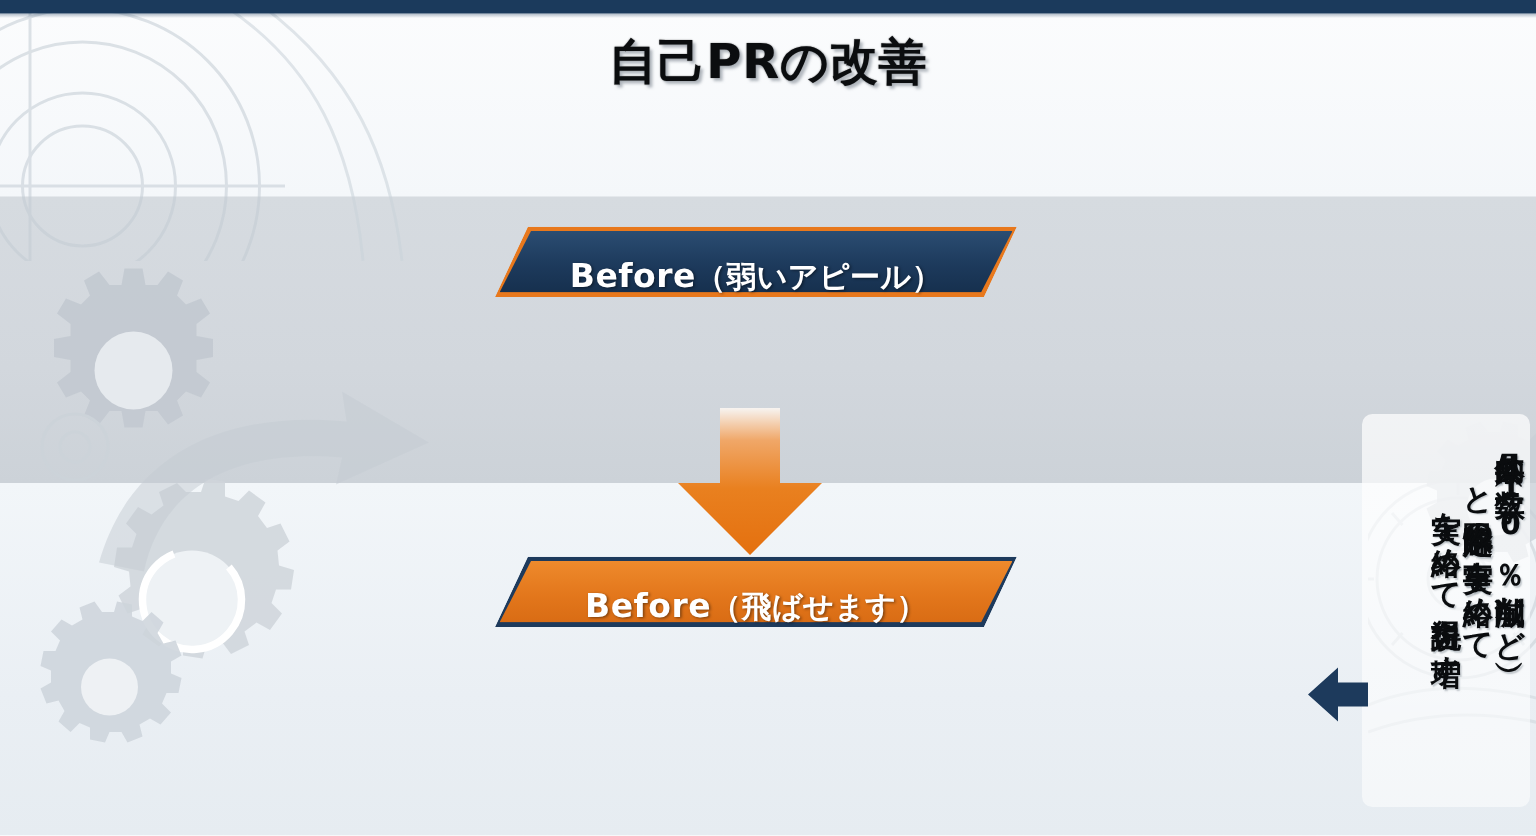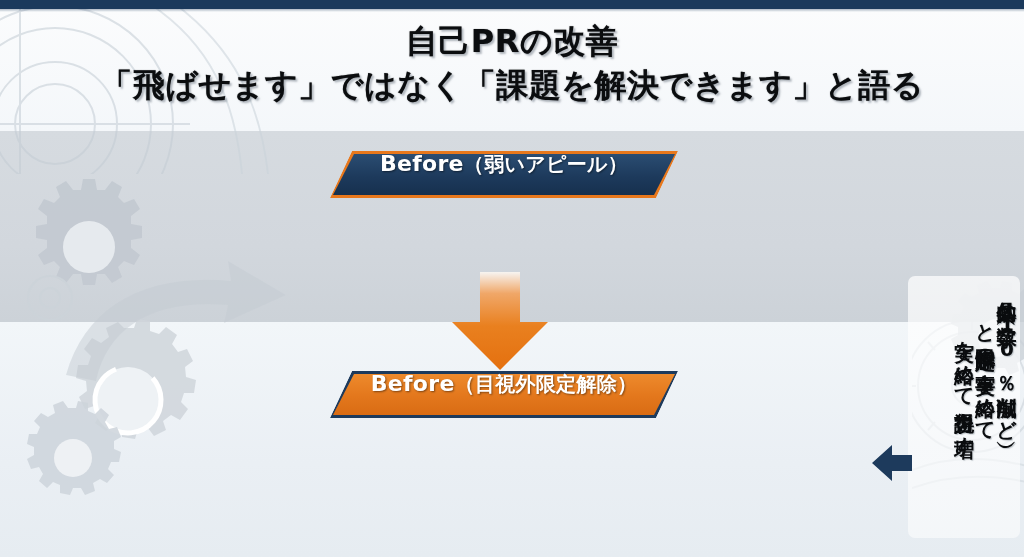--- a/index.html
+++ b/index.html
@@ -86,21 +86,21 @@
   #after-box{
     left:107px; top:398px; width:770px; height:143px;
     border:4px solid #e8781c;
     box-shadow:0 0 16px 5px rgba(240,150,70,.38), 0 4px 7px rgba(150,90,30,.22);
   }
 
   
   .ribbon{
     position:absolute;
     height:47px;
-    display:flex; align-items:flex-start; justify-content:center;
+    display:flex; align-items:flex-end; justify-content:center;
     z-index:7;
     clip-path:polygon(22px 0, 100% 0, calc(100% - 22px) 100%, 0 100%);
   }
   .ribbon-inner{
     position:absolute; inset:0;
     clip-path:polygon(22px 0, 100% 0, calc(100% - 22px) 100%, 0 100%);
   }
   .ribbon-label{
     position:relative; z-index:2;
     color:#ffffff; font-weight:700; font-size:22px;
@@ -272,21 +272,20 @@
       </g>
       <circle cx="53" cy="58" r="19" fill="#e7ebef"></circle>
     </svg>
   </div>
 
   <div class="top-bar"></div>
   <div class="top-bar-shadow"></div>
 
   <div class="title-wrap">
     <div class="title-line l1">自己PRの改善</div>
-    <div class="title-line l2">「飛ばせます」ではなく「課題を解決できます」と語る</div>
   </div>
 
   <div class="panel-box" id="before-box">
     <div class="body-text" id="before-text">ドローンの操縦が可能です。</div>
   </div>
 
   <div class="ribbon" id="before-ribbon">
     <div class="ribbon-outer"></div>
     <div class="ribbon-inner"></div>
     <div class="ribbon-label">
@@ -312,21 +311,21 @@
     <div class="body-text" id="after-text">
       <div><span>二等無人航空機操縦士（</span><span class="hl">目視外限定解除）</span><span>を保有。</span></div>
       <div><span>前職では広域地形計測により</span><span class="hl">作業時間を10%削減</span><span>しました。</span></div>
     </div>
   </div>
 
   <div class="ribbon" id="after-ribbon">
     <div class="ribbon-outer"></div>
     <div class="ribbon-inner"></div>
     <div class="ribbon-label">
-      <span>Before</span><span class="sub">（目視外限定解除）</span>
+      <span>Before</span><span class="sub">（飛ばせます）</span>
     </div>
   </div>
 
   <div id="side-note">
     <div class="vcol c1">具体的な数字（10％削減など）</div>
     <div class="vcol c2">と限定解除の事実を絡めて</div>
     <div class="vcol c3">実を絡めて説得力を増す。</div>
   </div>
 
   <div id="left-arrow">

